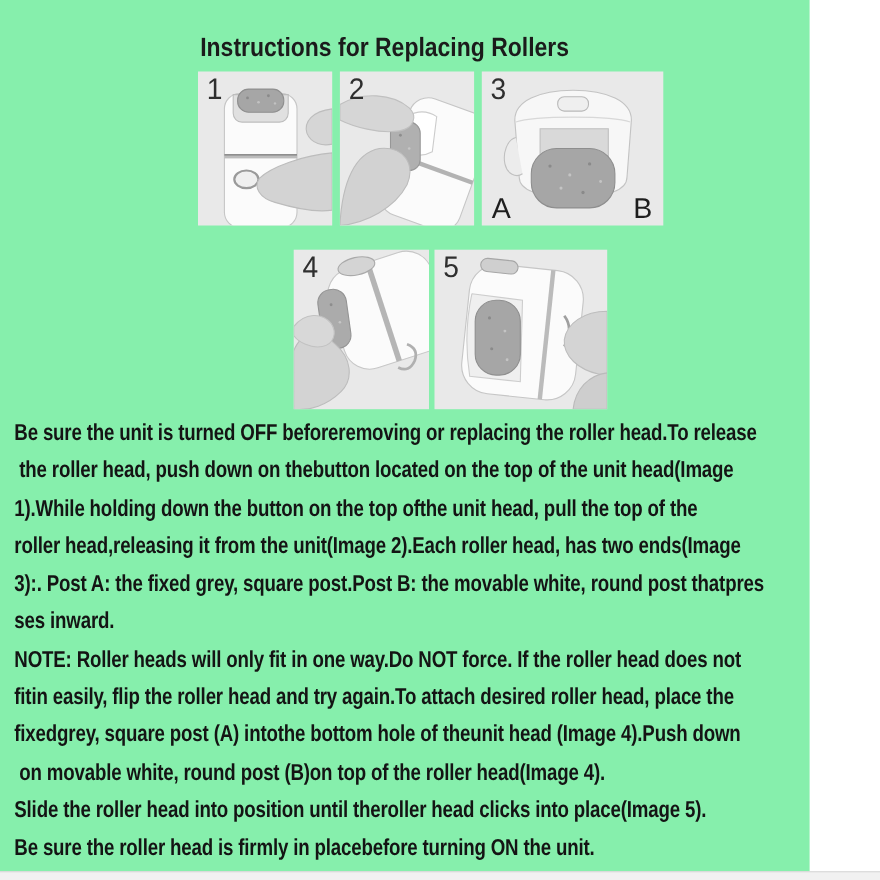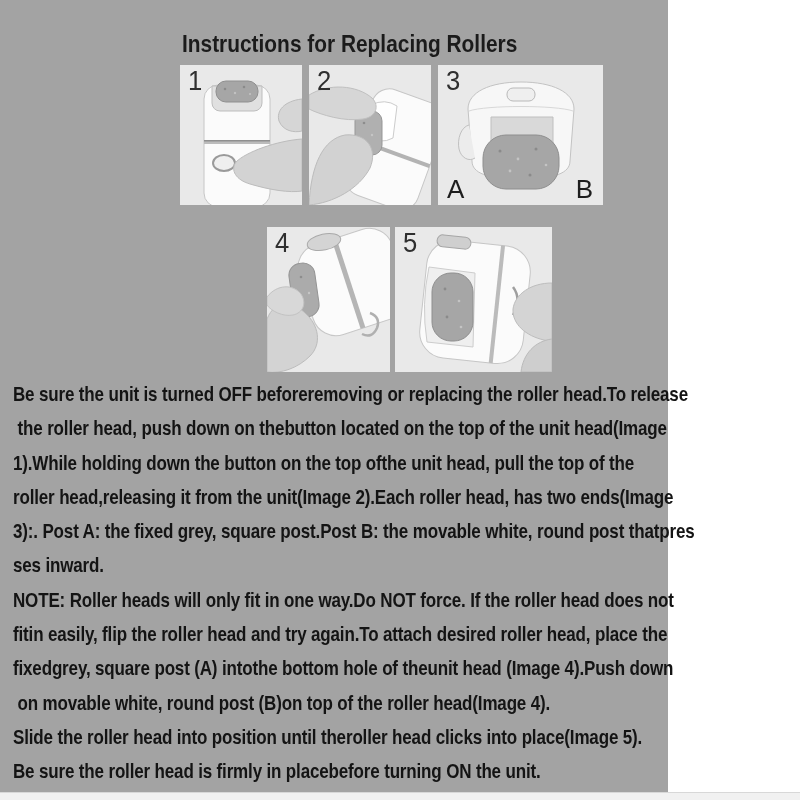--- a/index.html
+++ b/index.html
@@ -3,21 +3,21 @@
 <meta charset="utf-8">
 <style>
   html,body { margin:0; padding:0; }
   body {
     width:800px; height:800px;
     background:#ffffff;
     font-family:"Liberation Sans", sans-serif;
     position:relative;
     overflow:hidden;
   }
-  .page { position:absolute; left:0; top:0; width:668px; height:800px; background:#a3a3a3; }
+  .page { position:absolute; left:0; top:0; width:736px; height:800px; background:#86efac; }
 
   .title {
     position:absolute; left:182px; top:30px;
     font-size:24px; font-weight:bold; color:#1b1b1b;
     white-space:pre; letter-spacing:0px;
     transform:scaleX(0.87); transform-origin:0 0;
   }
 
   .panel {
     position:absolute;

